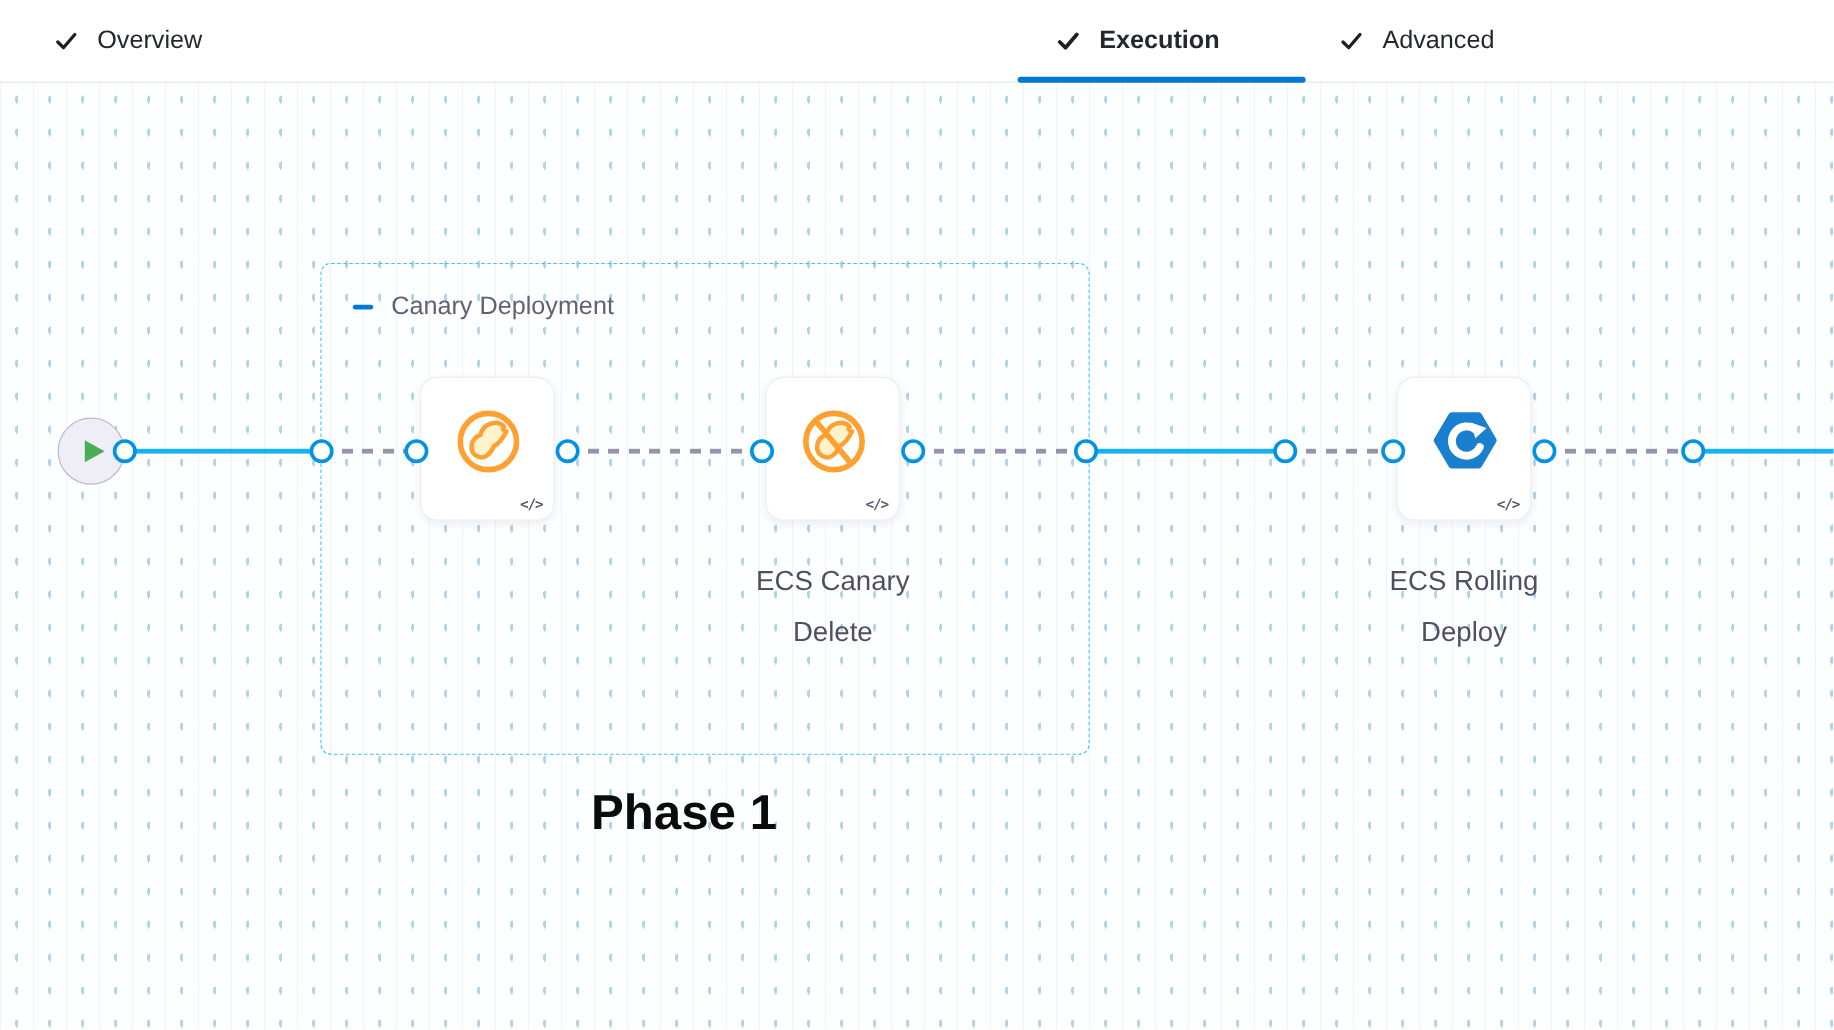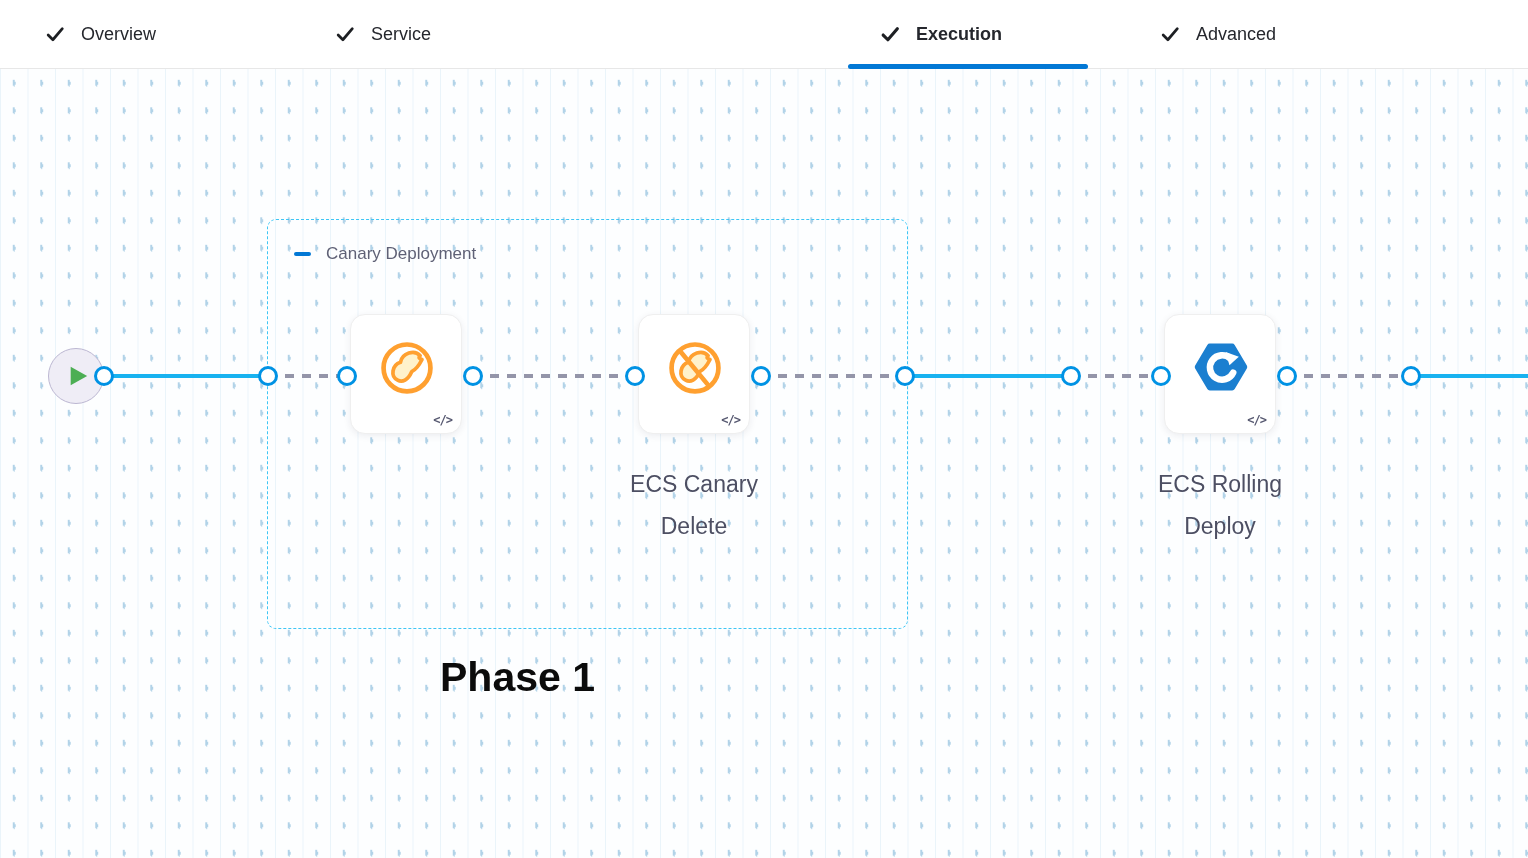--- a/index.html
+++ b/index.html
@@ -3,21 +3,21 @@
 <meta charset="utf-8">
 <style>
   * { margin:0; padding:0; box-sizing:border-box; }
   html,body { width:1528px; height:858px; overflow:hidden;
               font-family:"Liberation Sans", sans-serif; background:#fff; }
 
   
   .tabbar { position:absolute; top:0; left:0; width:1528px; height:69px;
             background:#fff; border-bottom:1px solid #e7e7e7; z-index:20; }
   .tab { position:absolute; top:0; height:68px; display:flex; align-items:center;
-         gap:15px; font-size:18px; color:#25272d; cursor:pointer; }
+         gap:15px; font-size:21px; color:#25272d; cursor:pointer; }
   .tab.active { font-weight:700;justify-content:flex-end; }
   .tab .check { width:21px; height:21px; display:block; }
   .tab-underline { position:absolute; bottom:-1px; height:5px; width:240px;
                    background:#0278d5; border-radius:3px; }
 
   
   .canvas { position:absolute; top:69px; left:0; width:1528px; height:789px;
             background-color:#fdfeff;
             background-image:
               radial-gradient(1.4px 3.4px at 14px 14px, #b2d3e8 96%, transparent),
@@ -38,60 +38,54 @@
   
   .ring { position:absolute; top:297px; width:20px; height:20px; border-radius:50%;
           background:#fff; border:3.5px solid #0092e4; z-index:4; cursor:pointer; }
 
   
   .stage-group { position:absolute; top:150px; height:410px;
                  border:1.6px dashed #3ec6f5; border-radius:9px; z-index:0; }
   .group-header { position:absolute; left:26px; top:24px; display:flex;
                   align-items:center; gap:15px; }
   .minus-bar { width:17px; height:4px; background:#0278d5; border-radius:2px; cursor:pointer; }
-  .group-label { font-size:17px; color:#5f6176; white-space:nowrap; }
+  .group-label { font-size:21px; color:#5f6176; white-space:nowrap; }
 
   
   .step-card { position:absolute; top:245px; width:112px; height:120px; background:#fff;
                border:1px solid #efefef; border-radius:15px; z-index:2; cursor:pointer;
                box-shadow:0 2px 7px rgba(40,41,61,.08); }
   .step-card svg.step-icon { position:absolute; left:26px; top:22px; width:60px; height:60px; }
   .code-glyph { position:absolute; right:9px; bottom:6px; font-size:12px; font-weight:700;
                 color:#565870; letter-spacing:-1px;
                 font-family:"DejaVu Sans Mono", monospace; }
 
   
   .step-name { position:absolute; top:394px; width:180px; text-align:center;
                font-size:23px; line-height:42px; color:#4d4f63; z-index:2; }
-  .phase-label { position:absolute; top:585px; width:260px; 
+  .phase-label { position:absolute; top:585px; width:260px; text-align:center;
                  font-size:41px; font-weight:700; color:#0b0b0b; z-index:2; }
 </style>
 </head>
 <body>
 
 <header class="tabbar">
   <div class="tab" style="left:45px">
     <svg class="check" viewBox="0 0 20 20">
         <path d="M3 10.5 L7.5 15 L16.5 4.5" fill="none" stroke="#1d1f23" stroke-width="2.6" stroke-linecap="round" stroke-linejoin="round"></path>
       </svg>
     <span>Overview</span>
   </div>
-  <div class="tab" style="left:335px">
-    <svg class="check" viewBox="0 0 20 20">
-        <path d="M3 10.5 L7.5 15 L16.5 4.5" fill="none" stroke="#1d1f23" stroke-width="2.6" stroke-linecap="round" stroke-linejoin="round"></path>
-      </svg>
-    <span>Service</span>
-  </div>
   <div class="tab active" style="left:880px">
     <svg class="check" viewBox="0 0 20 20">
         <path d="M3 10.5 L7.5 15 L16.5 4.5" fill="none" stroke="#1d1f23" stroke-width="3" stroke-linecap="round" stroke-linejoin="round"></path>
       </svg>
     <span>Execution</span>
   </div>
-  <div class="tab" style="left:1160px">
+  <div class="tab" style="left:1116px">
     <svg class="check" viewBox="0 0 20 20">
         <path d="M3 10.5 L7.5 15 L16.5 4.5" fill="none" stroke="#1d1f23" stroke-width="2.6" stroke-linecap="round" stroke-linejoin="round"></path>
       </svg>
     <span>Advanced</span>
   </div>
   <div class="tab-underline" style="left:848px"></div>
 </header>
 
 <div class="canvas">
 

